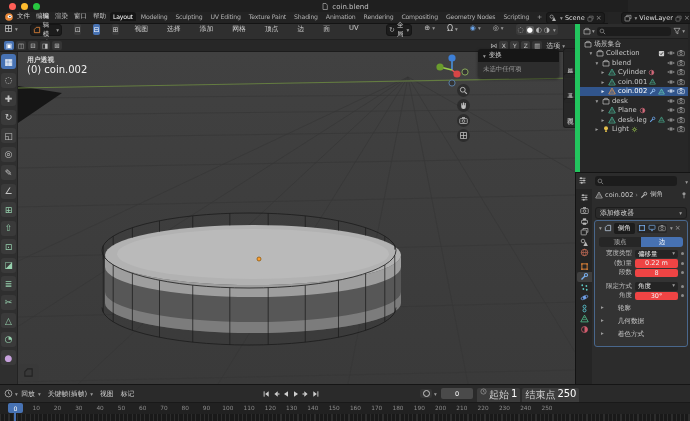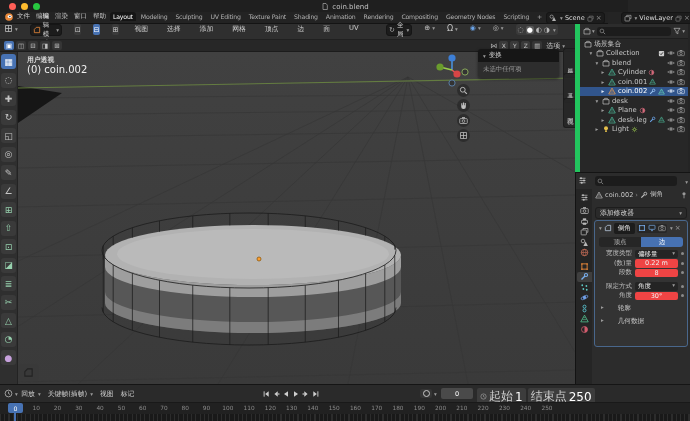--- a/index.html
+++ b/index.html
@@ -81,21 +81,21 @@
   
   #tl{left:0;top:384px;width:690px;height:37px;background:#2a2a2a;border-top:1px solid #151515;box-sizing:border-box}
   #tlhdr{position:absolute;left:0;top:0;width:690px;height:17px;display:flex;align-items:center;padding:0 4px;box-sizing:border-box}
   #ruler{position:absolute;left:0;top:17px;width:690px;height:12px;background:#212121;border-top:1px solid #191919}
   .tick{position:absolute;top:2px;transform:translateX(-50%);color:#8b8b8b;font-size:5.8px}
   #tickstrip{position:absolute;left:0;top:29px;width:690px;height:8px;background:#191919;
      background-image:repeating-linear-gradient(90deg,#2c2c2c 0,#2c2c2c 1px,transparent 1px,transparent 4.25px)}
   #playhead{position:absolute;left:8px;top:18px;width:15px;height:10px;background:#4772b3;border-radius:2px;color:#fff;font-size:6.2px;display:flex;align-items:center;justify-content:center}
   #phline{position:absolute;left:14px;top:28px;width:2px;height:9px;background:#4772b3}
   .tfield{height:11px;background:#4a4a4a;border-radius:2px;color:#fff;font-size:6.5px;display:flex;align-items:center;justify-content:center}
-  .tpill{height:17px;background:#3c3c3c;border-radius:2px;color:#cfcfcf;font-size:12px;display:flex;align-items:center;gap:2px;padding:0 3px}
+  .tpill{height:17px;background:#3c3c3c;border-radius:2px;color:#cfcfcf;font-size:10px;display:flex;align-items:flex-start;gap:2px;padding:0 3px}
   .tpill b{color:#fff;font-weight:normal}
 </style>
 </head>
 <body>
 
 <svg width="0" height="0" style="position:absolute">
 <defs>
   <g id="s-tri">
         <path d="M6 1.5 L11 10.5 H1 Z" fill="none" stroke="currentColor"></path>
         <path d="M3.2 7.5 H8.8 M4.6 4.9 H7.4" stroke="currentColor" stroke-width=".8"></path>
@@ -962,20 +962,24 @@
         </div>
         <div style="height:3px"></div>
         <div class="psec">
             <span class="arr" style="font-size:5.5px;color:#9a9a9a">▸</span>
             <span>轮廓</span>
           </div>
         <div class="psec">
             <span class="arr" style="font-size:5.5px;color:#9a9a9a">▸</span>
             <span>几何数据</span>
           </div>
+        <div class="psec">
+            <span class="arr" style="font-size:5.5px;color:#9a9a9a">▸</span>
+            <span>着色方式</span>
+          </div>
       </div>
     </div>
   </div>
 
   <div class="r" id="tl">
     <div id="tlhdr">
       <span class="hbtn">
         <svg width="9" height="9" viewBox="0 0 12 12" color="#c0c0c0">
             <use href="#s-clock"></use>
           </svg>

